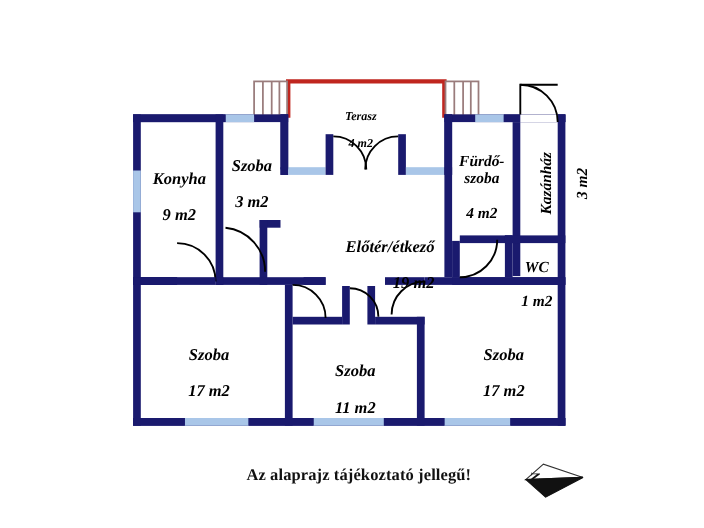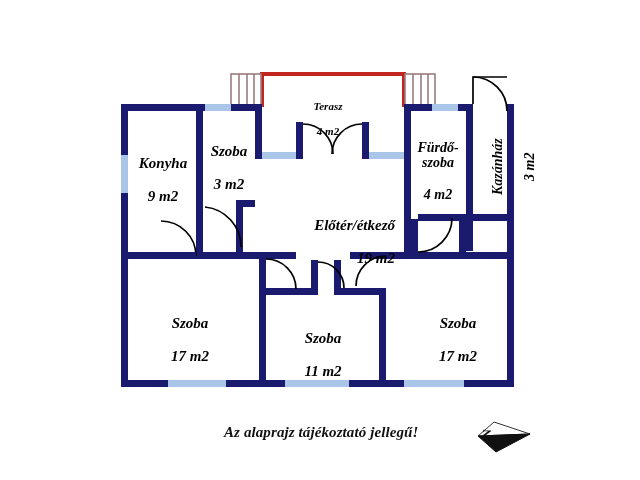--- a/index.html
+++ b/index.html
@@ -37,21 +37,20 @@
   .vertical {
     writing-mode: vertical-rl;
     text-orientation: mixed;
     transform: rotate(180deg);
     line-height: 1.15;
   }
   #caption {
     position: absolute;
     left: 224px;
     top: 424px;
-    font-style: italic;
     font-weight: bold;
     font-size: 15px;
     color: #111111;
     letter-spacing: 0.1px;
   }
   #compass {
     position: absolute;
     left: 474px;
     top: 414px;
     width: 62px;
@@ -217,20 +216,24 @@
     <span class="rl-name">Fürdő-
 szoba</span>
     <span class="rl-area">4 m2</span>
   </div>
 
   <div class="room-label vertical" style="left:474px; top:112px; height:110px; font-size:14px;">
     <span class="rl-name">Kazánház</span>
     <span class="rl-area">3 m2</span>
   </div>
 
+  <div class="room-label" style="left:462px; top:220px; width:52px; font-size:14px;">
+    <span class="rl-name">WC</span>
+    <span class="rl-area">1 m2</span>
+  </div>
 
   <div class="room-label" style="left:271px; top:200px; width:124px; font-size:15px;text-align:right;">
     <span class="rl-name">Előtér/étkező</span>
     <span class="rl-area">19 m2</span>
   </div>
 
   <div class="room-label" style="left:152px; top:298px; width:76px; font-size:15px;">
     <span class="rl-name">Szoba</span>
     <span class="rl-area">17 m2</span>
   </div>

